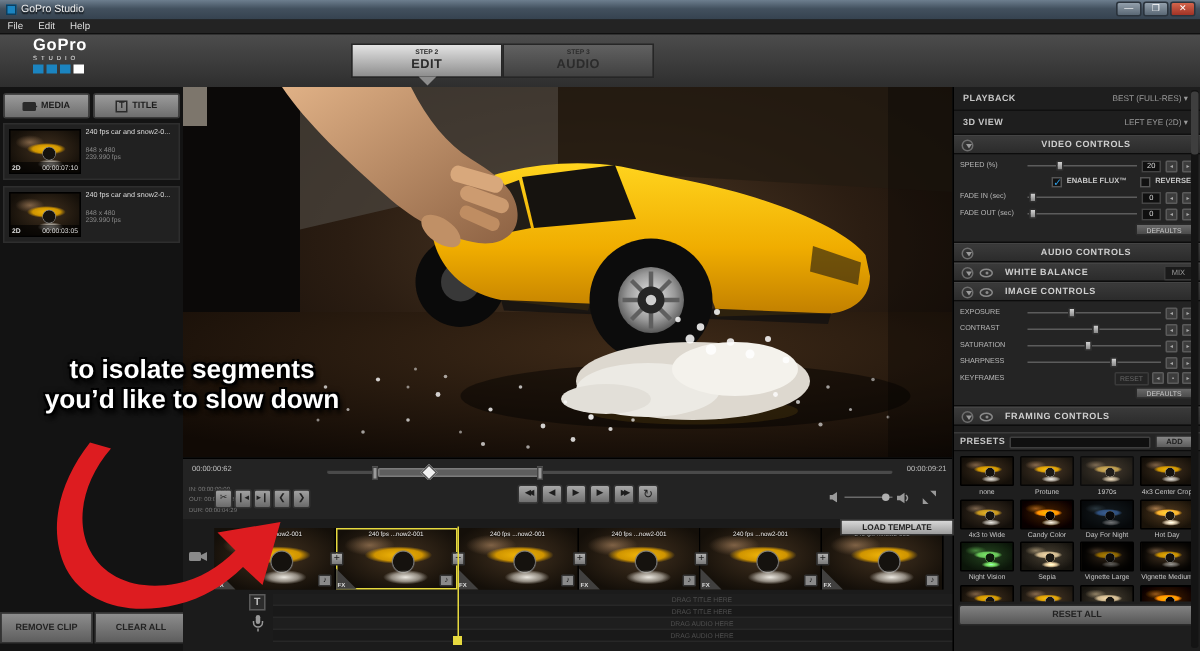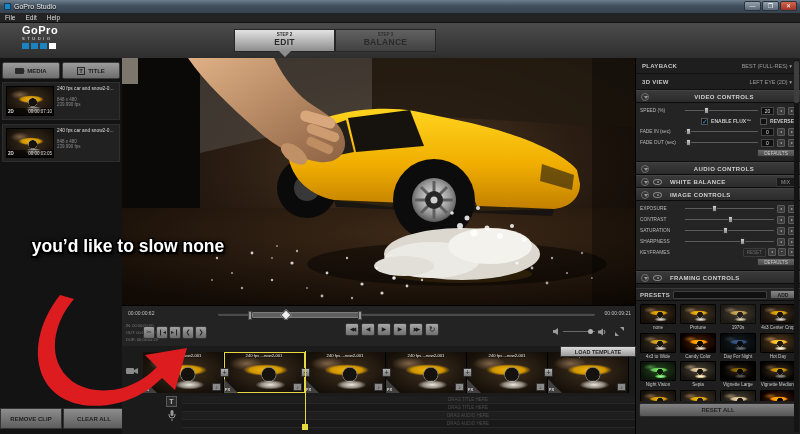--- a/index.html
+++ b/index.html
@@ -192,21 +192,21 @@
           <span class="sq white"></span>
       </div>
     </div>
     <div class="tabs">
       <div class="tab active">
         <div class="num">STEP 2</div>
         <div class="lbl">EDIT</div>
       </div>
       <div class="tab">
         <div class="num">STEP 3</div>
-        <div class="lbl">BALANCE</div>
+        <div class="lbl">AUDIO</div>
       </div>
     </div>
   </div>
 
   <div class="left-panel">
     <div class="ptabs">
       <div class="ptab">
         <span class="cam-glyph"></span>
         <span>MEDIA</span>
       </div>
@@ -349,21 +349,22 @@
         <rect x="178" y="56" width="36" height="11" rx="5" transform="rotate(16 196 61)" fill="#d8a87c"></rect>
         <rect x="184" y="70" width="34" height="10" rx="5" transform="rotate(20 201 75)" fill="#cc9b70"></rect>
         <rect x="184" y="83" width="28" height="9" rx="4" transform="rotate(24 198 87)" fill="#bf8d62"></rect>
         <ellipse cx="172" cy="96" rx="15" ry="8" transform="rotate(35 172 96)" fill="#c09066"></ellipse>
       </g>
       <rect x="470" y="0" width="43" height="247" fill="#000" opacity=".3"></rect>
     </svg>
   </div>
 
   <div class="annotation">
-    <div>you’d like to slow none</div>
+    <div>to isolate segments</div>
+    <div>you’d like to slow down</div>
   </div>
   <svg class="red-arrow" width="172" height="128" viewBox="0 0 172 128">
     <path d="M30,2 C8,30 2,62 14,86 C26,109 55,118 88,110 C105,106 120,97 132,85 L145,97 L157,55 L115,62 L127,74 C116,85 103,93 88,96 C62,101 40,93 30,74 C20,55 25,28 44,6 Z" fill="#dd1c20"></path>
   </svg>
 
   <div class="timelinebar">
     <span class="cur-time">00:00:00:62</span>
     <div class="scrub">
       <div class="range"></div>
       <div class="brk l"></div>

